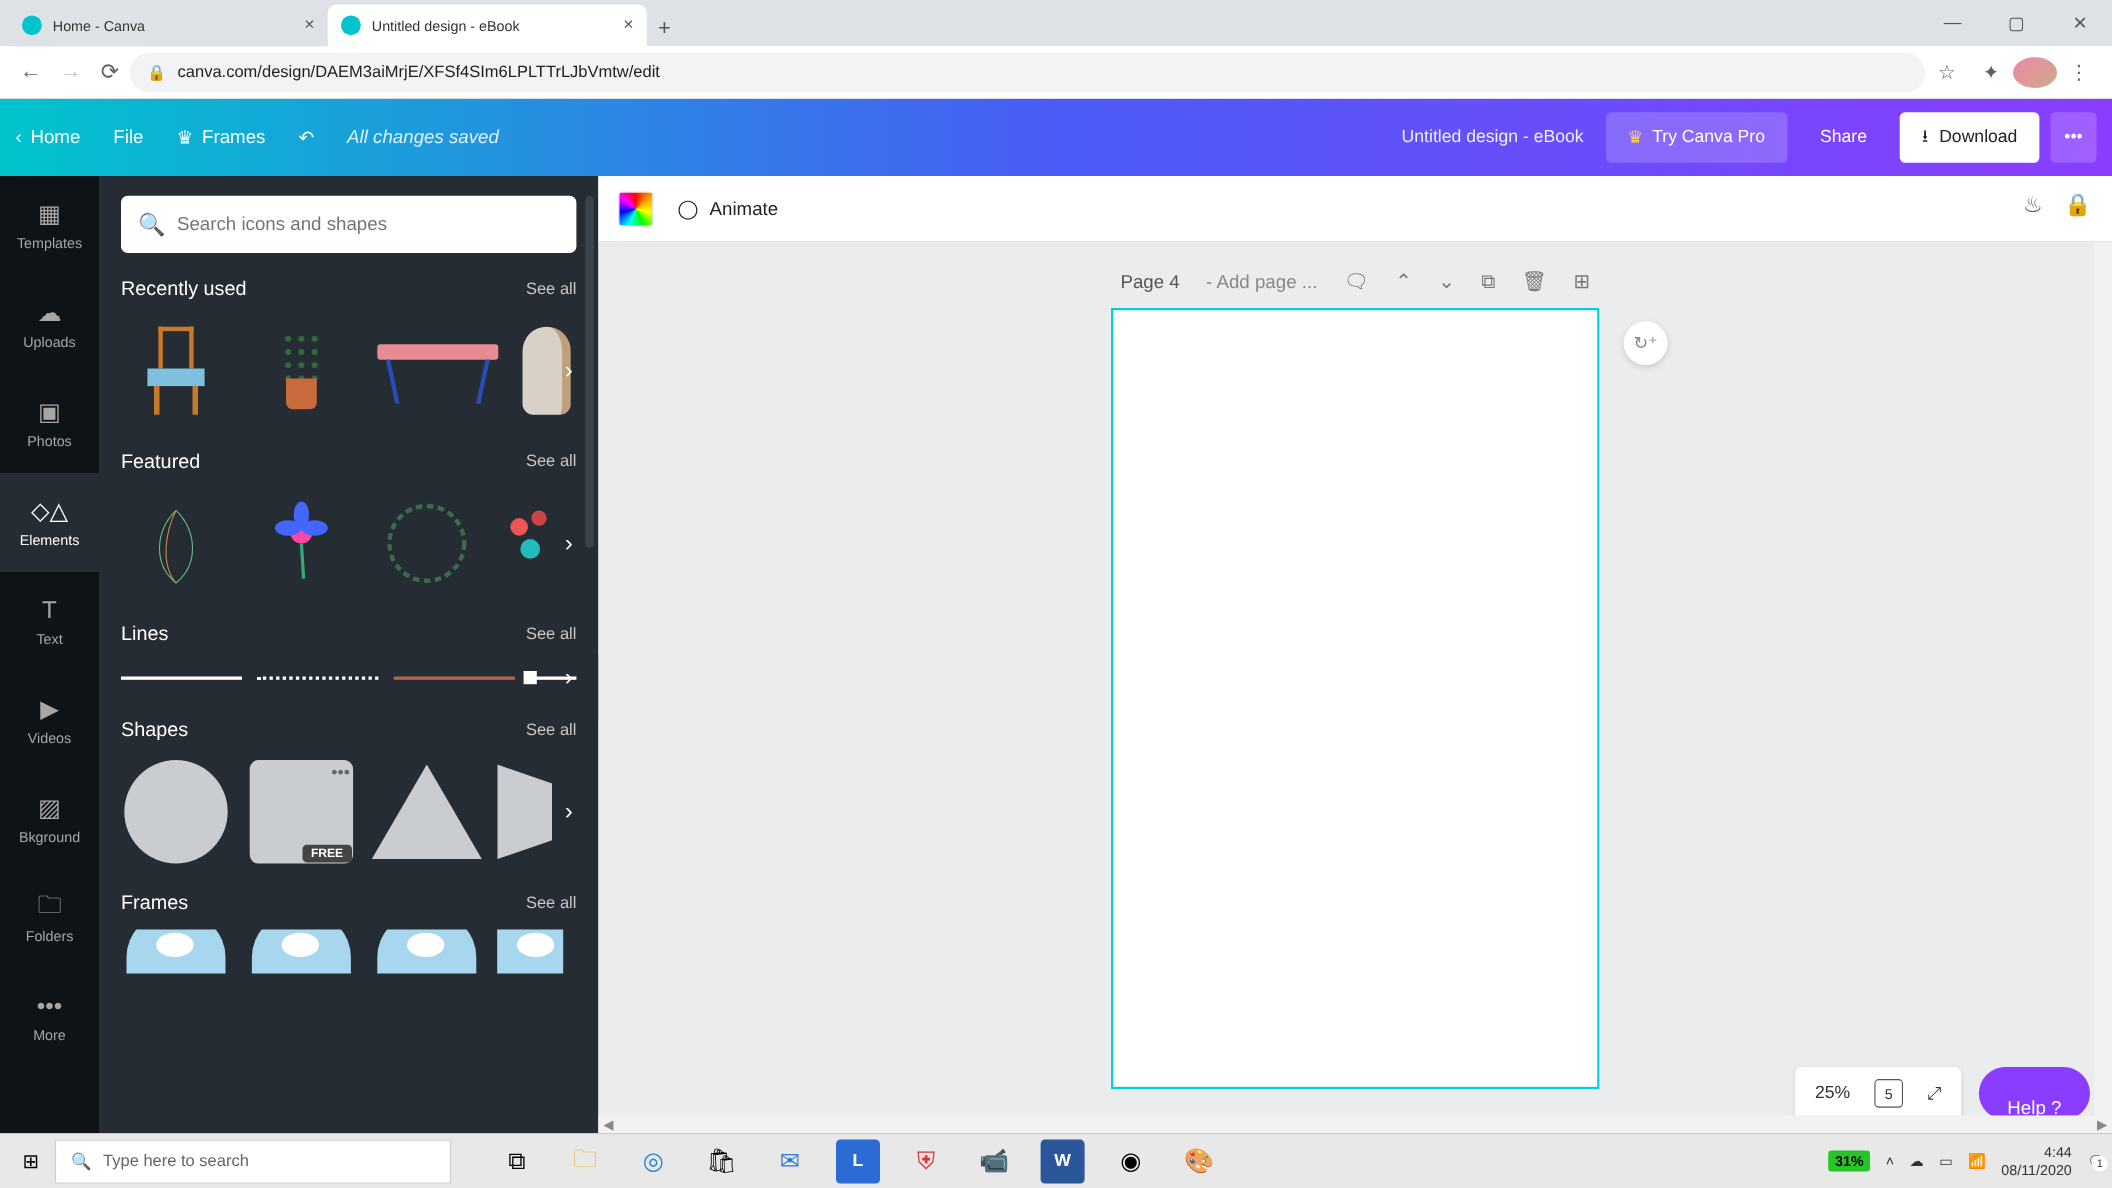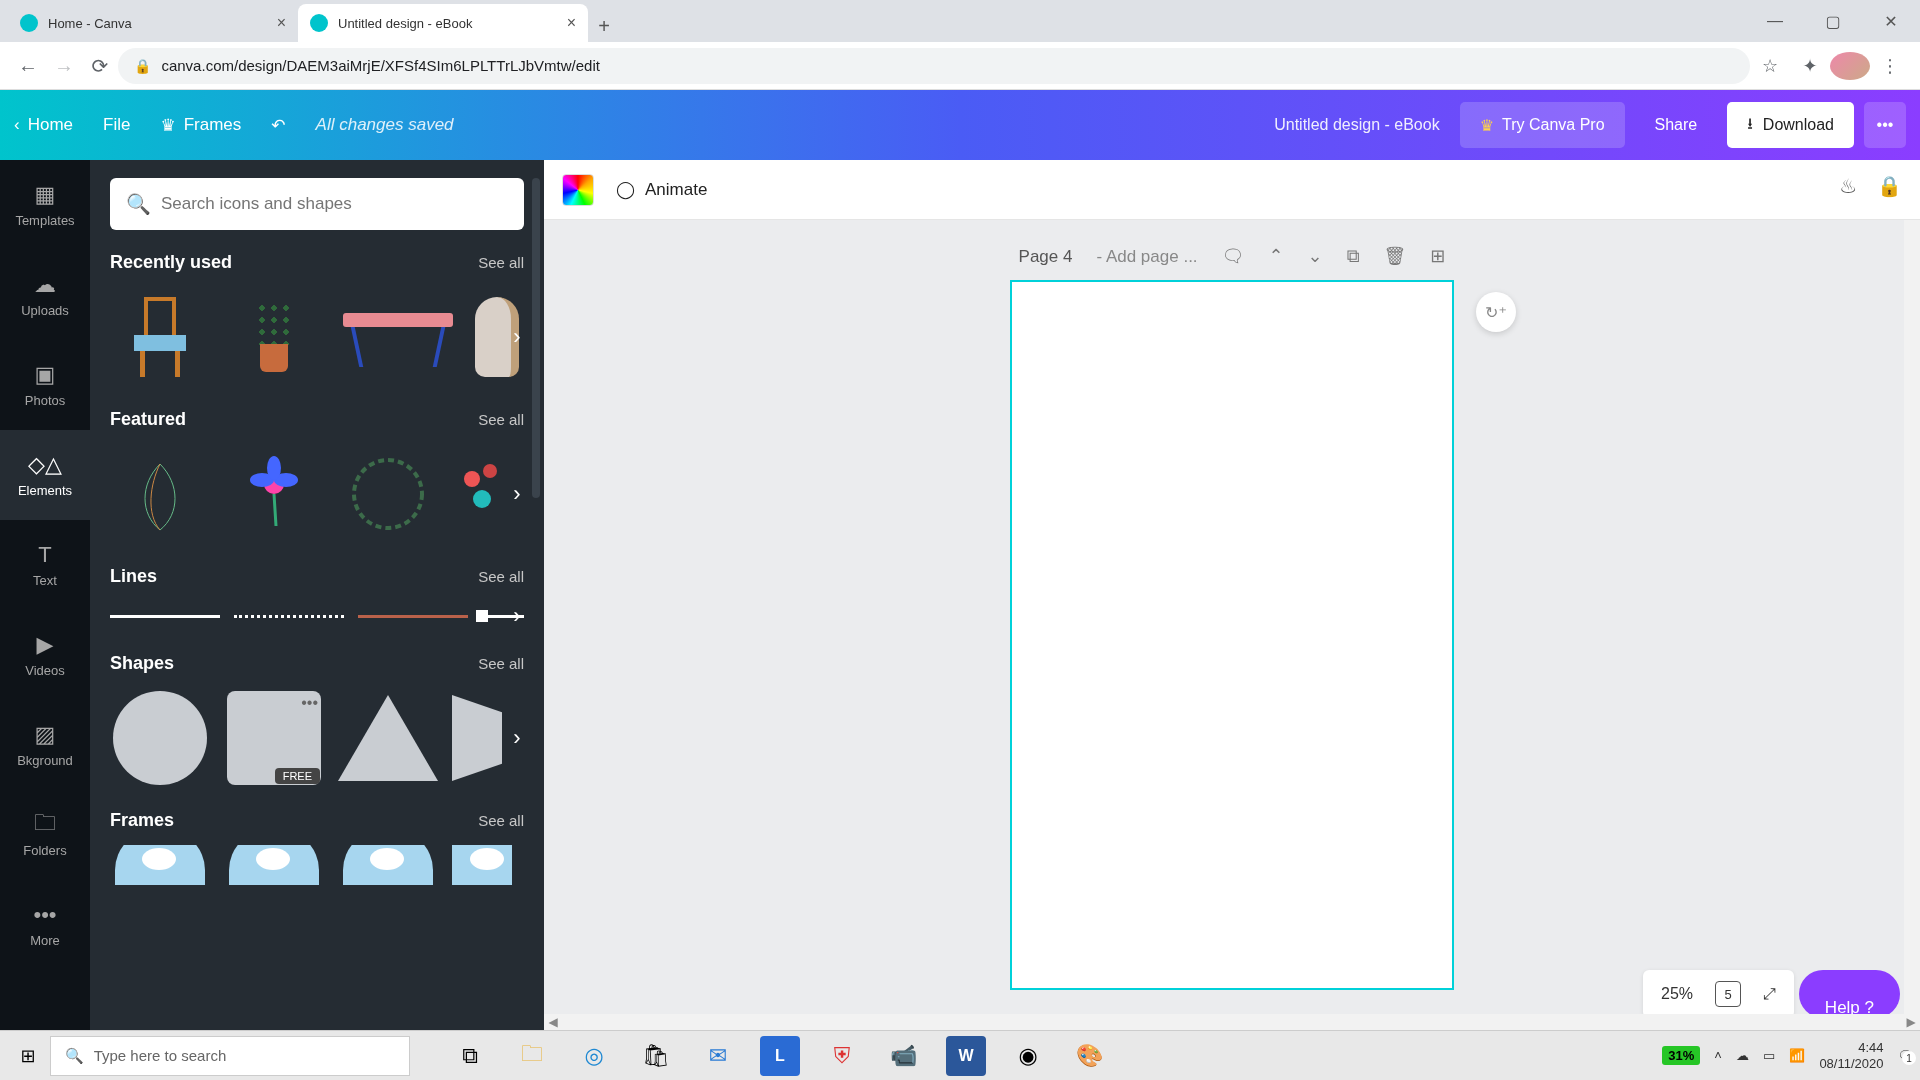--- a/index.html
+++ b/index.html
@@ -41,45 +41,45 @@
 .left-rail { width: 90px; background:#0e1318; display:flex; flex-direction:column; }
 .rail-item { height:90px; display:flex; flex-direction:column; align-items:center; justify-content:center; color:#a6a6a6; font-size:13px; gap:6px; cursor:pointer;}
 .rail-item.active { background:#252c33; color:#fff;}
 .rail-item .ri-icon{ font-size:22px; height:24px; display:flex; align-items:center; justify-content:center;}
 
 .side-panel { width: 454px; background:#252c33; color:#fff; padding:18px 20px 0 20px; overflow:hidden; position:relative;}
 .search-box { background:#fff; height:52px; border-radius:6px; display:flex; align-items:center; padding:0 16px;}
 .search-box input{ border:none; outline:none; font-size:17px; flex:1; color:#333;}
 .search-box .s-icon{ color:#666; font-size:20px; margin-right:10px;}
 .section-head{ display:flex; justify-content:space-between; align-items:center; margin:22px 0 14px 0;}
-.section-head .st{ font-size:18px; font-weight:700;}
+.section-head .st{ font-size:18px; font-weight:400;}
 .section-head .sa{ font-size:15px; color:#c7c7c7;}
 .thumbs{ display:flex; gap:14px; position:relative; height: auto; overflow:hidden;}
 .thumb{ width:100px; height:100px; background:transparent; border-radius:6px; display:flex; align-items:center; justify-content:center; position:relative; flex-shrink:0;}
 .thumb.line-row{ height:20px; width:110px;}
 .row-next{ position:absolute; right:-8px; top:50%; transform:translateY(-50%); width:30px; height:40px; display:flex; align-items:center; justify-content:center; color:#fff; font-size:22px;}
-.free-tag{ position:absolute; bottom:4px; right:4px; background:#444; color:#fff; font-size:11px; padding:2px 8px; border-radius:4px; font-weight:400;}
+.free-tag{ position:absolute; bottom:4px; right:4px; background:#444; color:#fff; font-size:11px; padding:2px 8px; border-radius:4px; font-weight:700;}
 .panel-collapse{ position:absolute; right:-2px; top:50%; width:20px; height:60px; background:#252c33; border-radius:0 30px 30px 0; display:flex; align-items:center; justify-content:center; color:#fff;}
 .panel-scroll{ position:absolute; right:4px; top:18px; width:8px; height:320px; background:#3a434c; border-radius:4px;}
 
 .canvas-area{ flex:1; background:#ebecee; position:relative; overflow:hidden;}
 .canvas-toolbar{ height:60px; background:#fff; border-bottom:1px solid #e5e5e5; display:flex; align-items:center; padding:0 18px; gap:22px;}
 .rainbow-sw{ width:32px; height:32px; border-radius:4px; background: conic-gradient(red,orange,yellow,lime,cyan,blue,magenta,red); border:1px solid #ddd;}
 .animate-btn{ display:flex; align-items:center; gap:10px; font-size:17px; color:#222;}
 .lock-right{ position:absolute; right:18px; top:14px; display:flex; gap:20px; color:#555; font-size:20px;}
 
 .page-controls{ position:absolute; left:50%; transform:translateX(-50%); top:85px; display:flex; align-items:flex-end; gap:24px; color:#333; font-size:17px;}
 .page-controls .pc-text{ color:#555;}
 .page-controls .pc-add{ color:#888; font-weight:500;}
 .page-controls .pc-ic{ color:#777; font-size:18px;}
 
 .page-canvas{ position:absolute; left:50%; transform:translateX(-50%); top:120px; width:444px; height:710px; background:#fff; border:2px solid #00d1d9;}
 .regen-badge{ position:absolute; left:calc(50% + 244px); top:132px; width:40px; height:40px; border-radius:50%; background:#fff; box-shadow:0 2px 6px rgba(0,0,0,.15); display:flex; align-items:center; justify-content:center; color:#888;}
 
-.footer-bar{ position:absolute; bottom:12px; right:20px; display:flex; align-items:center; gap:5px;}
+.footer-bar{ position:absolute; bottom:12px; right:20px; display:flex; align-items:center; gap:16px;}
 .zoom-ctrl{ background:#fff; border-radius:6px; height:48px; display:flex; align-items:center; padding:0 18px; box-shadow:0 1px 4px rgba(0,0,0,.1); gap:22px; font-size:16px; color:#333;}
 .zoom-ctrl .pg-count{ border:1.5px solid #555; border-radius:4px; width:26px; height:26px; display:flex; align-items:center; justify-content:center; font-size:13px;}
 .help-btn{ background:#8b3dff; color:#fff; height:48px; border-radius:24px; padding:0 26px; display:flex; align-items:flex-end; font-size:17px; font-weight:500;}
 .canvas-hscroll{ position:absolute; left:0; bottom:0; height:16px; width:100%; background:#f2f2f2; display:flex; align-items:center;}
 .canvas-hscroll .hs-arrow{ width:18px; text-align:center; color:#888; font-size:12px;}
 .canvas-vscroll{ position:absolute; right:0; top:60px; width:16px; bottom:16px; background:#f2f2f2;}
 
 
 .taskbar{ height:50px; background:#e8e8e8; display:flex; align-items:center; padding:0 6px; border-top:1px solid #ccc;}
 .taskbar .start{ width:44px; height:40px; display:flex; align-items:center; justify-content:center; font-size:18px;}

